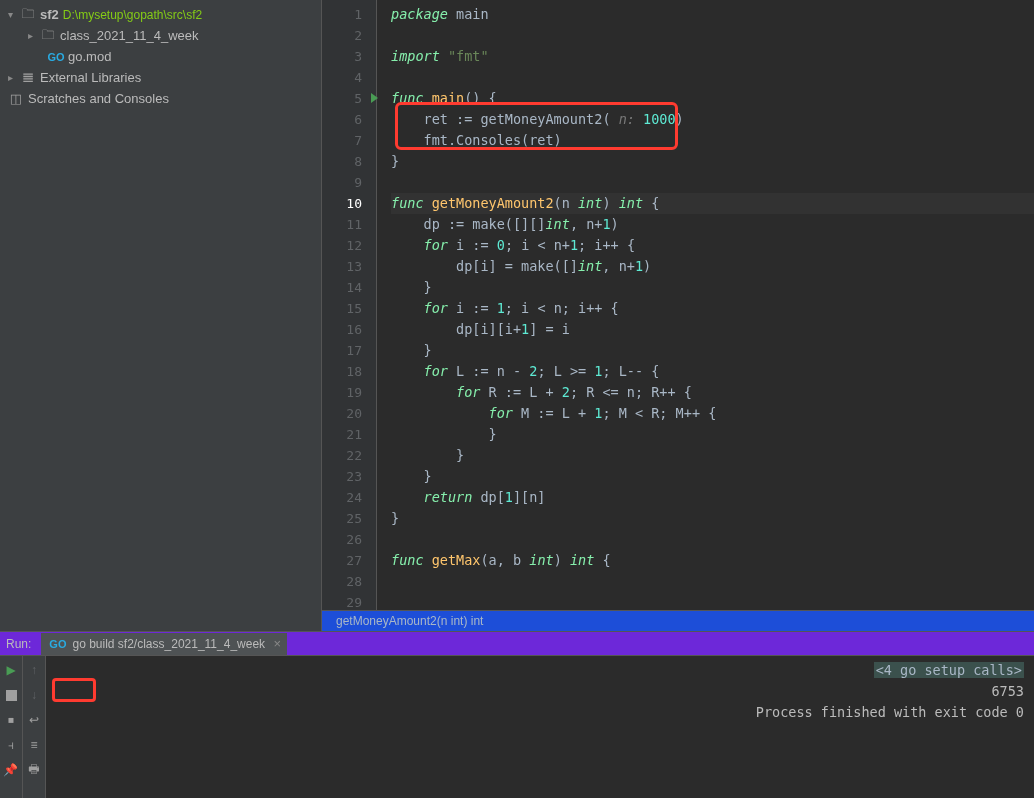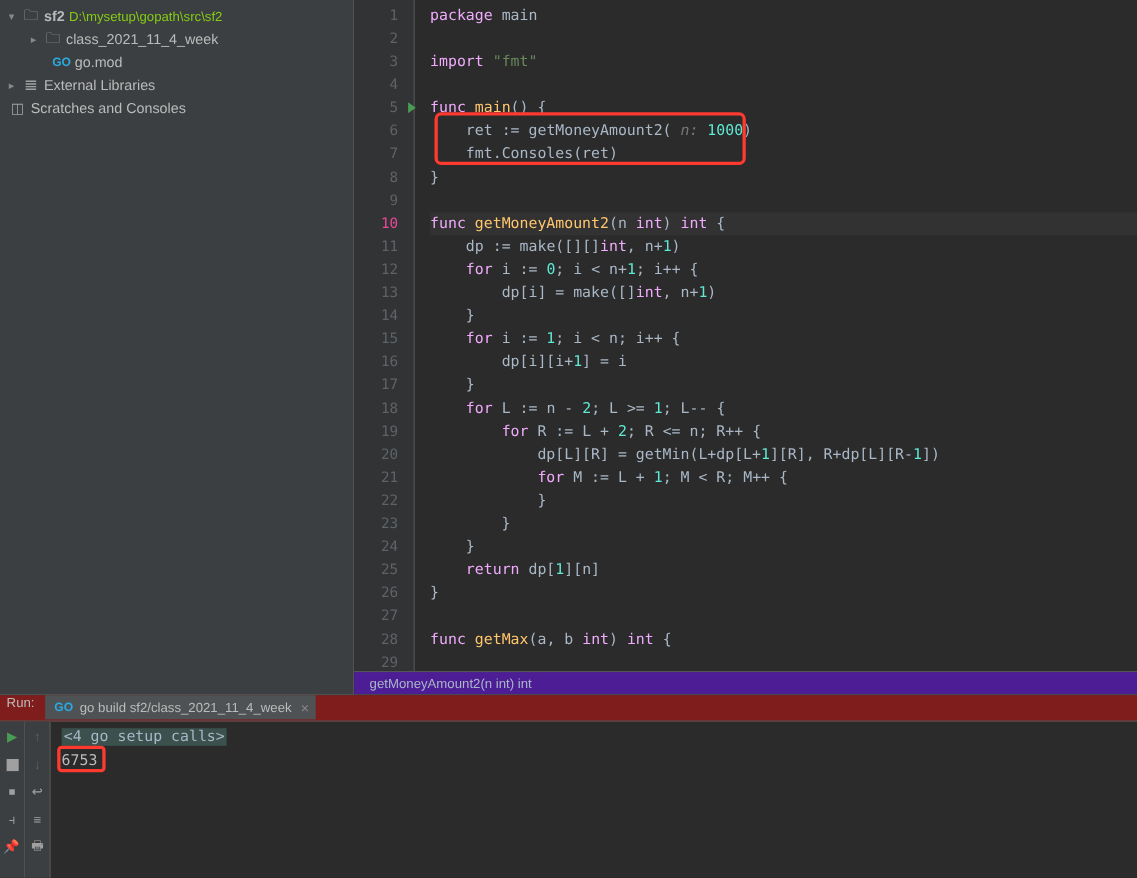--- a/index.html
+++ b/index.html
@@ -64,80 +64,80 @@
 .gutter-line {
   height: 21px;
   color: #606366;
   text-align: right;
   padding-right: 14px;
   font-family: Consolas, monospace;
   font-size: 13px;
   line-height: 21px;
   position: relative;
 }
-.gutter-line.current { color: #ec4899; }
+.gutter-line.current { color: #ffffff; }
 .gutter-line .run-icon {
   position: absolute;
   right: -2px;
   top: 5px;
   width: 0; height: 0;
   border-left: 7px solid #499C54;
   border-top: 5px solid transparent;
   border-bottom: 5px solid transparent;
 }
 .code-area {
   flex: 1;
   padding: 4px 0 0 14px;
   font-family: Consolas, monospace;
   font-size: 13.5px;
   line-height: 21px;
   position: relative;
   overflow: hidden;
 }
 .code-line { height: 21px; white-space: pre; }
 .code-line.current { background: #323232; }
-.kw { color: #f0abfc; }
+.kw { color: #86efac; font-style: italic; }
 .str { color: #6a8759; }
 .num { color: #5eead4; }
 .fn { color: #ffc66d; }
 .ident { color: #a9b7c6; }
 .hint { color: #787878; font-style: italic; }
 .op { color: #a9b7c6; }
 
 .red-box1 {
   position: absolute;
   border: 3px solid #ff3b30;
   border-radius: 6px;
   pointer-events: none;
 }
 .breadcrumb {
   position: absolute;
   bottom: 0; left: 0; right: 0;
   height: 21px;
-  background: #4c1d95;
+  background: #1d4ed8;
   color: #a9b7c6;
   font-size: 12px;
   padding-left: 14px;
   display: flex;
   align-items: center;
   border-top: 1px solid #555;
 }
 
 .run-panel {
   flex: 1;
   background: #2b2b2b;
   display: flex;
   flex-direction: column;
   border-top: 1px solid #555;
 }
 .run-header {
   height: 24px;
-  background: #7f1d1d;
-  display: flex;
-  align-items: flex-start;
+  background: #6d28d9;
+  display: flex;
+  align-items: center;
   border-bottom: 1px solid #555;
   padding-left: 6px;
 }
 .run-label { color: #bbbbbb; font-size: 12px; margin-right: 10px; }
 .run-tab {
   background: #4e5254;
   height: 22px;
   padding: 0 22px 0 8px;
   display: flex;
   align-items: center;
@@ -177,21 +177,21 @@
 
 .console {
   flex: 1;
   padding: 4px 10px;
   font-family: Consolas, monospace;
   font-size: 13.5px;
   line-height: 21px;
   color: #bbbbbb;
   position: relative;
 }
-.console-line { white-space: pre; }
+.console-line { white-space: pre; text-align: right; }
 .folded { background: #3b514d; color: #a9b7c6; padding: 0 2px; }
 .red-box2 {
   position: absolute;
   border: 3px solid #ff3b30;
   border-radius: 4px;
   pointer-events: none;
 }
 </style>
 </head>
 <body>
@@ -272,21 +272,20 @@
 <div class="code-line current"><span class="kw">func</span> <span class="fn">getMoneyAmount2</span>(<span class="ident">n </span><span class="kw">int</span>)<span class="kw"> int</span> <span class="ident">{</span></div>
 <div class="code-line">    <span class="ident">dp</span> <span class="op">:=</span> <span class="ident">make([][]</span><span class="kw">int</span><span class="ident">, </span><span class="ident">n+</span><span class="num">1</span>)</div>
 <div class="code-line">    <span class="kw">for</span> <span class="ident">i</span> <span class="op">:=</span> <span class="num">0</span><span class="op">;</span> i<span class="op"> &lt; </span>n+<span class="num">1</span><span class="op">;</span> i<span class="op">++</span> {</div>
 <div class="code-line">        <span class="ident">dp[i]</span><span class="op"> = </span><span class="ident">make([]</span><span class="kw">int</span><span class="ident">, </span>n+<span class="num">1</span>)</div>
 <div class="code-line">    }</div>
 <div class="code-line">    <span class="kw">for</span> i <span class="op">:=</span> <span class="num">1</span><span class="op">;</span> i<span class="op"> &lt; n</span><span class="op">;</span> i<span class="op">++</span> {</div>
 <div class="code-line">        <span class="ident">dp[i][i+</span><span class="num">1</span><span class="ident">] = i</span></div>
 <div class="code-line">    }</div>
 <div class="code-line">    <span class="kw">for</span> <span class="ident">L</span> <span class="op">:=</span> <span class="ident">n - </span><span class="num">2</span><span class="op">;</span> L<span class="op"> &gt;= </span><span class="num">1</span><span class="op">;</span> L<span class="op">--</span> {</div>
 <div class="code-line">        <span class="kw">for</span> <span class="ident">R</span> <span class="op">:=</span> <span class="ident">L + </span><span class="num">2</span><span class="op">;</span> R<span class="op"> &lt;= n</span><span class="op">;</span> R<span class="op">++</span> {</div>
-<div class="code-line">            <span class="ident">dp[L][R]</span><span class="op"> = </span><span class="ident">getMin</span>(<span class="ident">L+dp[L+</span><span class="num">1</span><span class="ident">][R]</span><span class="ident">, </span><span class="ident">R+dp[L][R-</span><span class="num">1</span>])</div>
 <div class="code-line">            <span class="kw">for</span> <span class="ident">M</span> <span class="op">:=</span> <span class="ident">L + </span><span class="num">1</span><span class="op">;</span> M<span class="op"> &lt; R</span><span class="op">;</span> M<span class="op">++</span> {</div>
 <div class="code-line">            }</div>
 <div class="code-line">        }</div>
 <div class="code-line">    }</div>
 <div class="code-line">    <span class="kw">return</span> <span class="ident">dp[</span><span class="num">1</span><span class="ident">][n]</span></div>
 <div class="code-line">}</div>
 <div class="code-line"></div>
 <div class="code-line"><span class="kw">func</span> <span class="fn">getMax</span>(<span class="ident">a</span>, <span class="ident">b</span> <span class="kw">int</span>)<span class="kw"> int</span> {</div>
 
       <div class="red-box1" style="left:18px;top:102px;width:283px;height:48px;"></div>
@@ -321,16 +320,17 @@
       <div class="tool-btn arrow-up">↑</div>
       <div class="tool-btn arrow-down">↓</div>
       <div class="tool-btn">↩</div>
       <div class="tool-btn">≡</div>
       <div class="tool-btn">🖶</div>
     </div>
     <div class="console">
       <div class="console-line"><span class="folded">&lt;4 go setup calls&gt;</span></div>
       <div class="console-line">6753</div>
       <div class="console-line"></div>
+      <div class="console-line">Process finished with exit code 0</div>
       <div class="red-box2" style="left:6px;top:22px;width:44px;height:24px;"></div>
     </div>
   </div>
 </div>
 
 </body></html>

